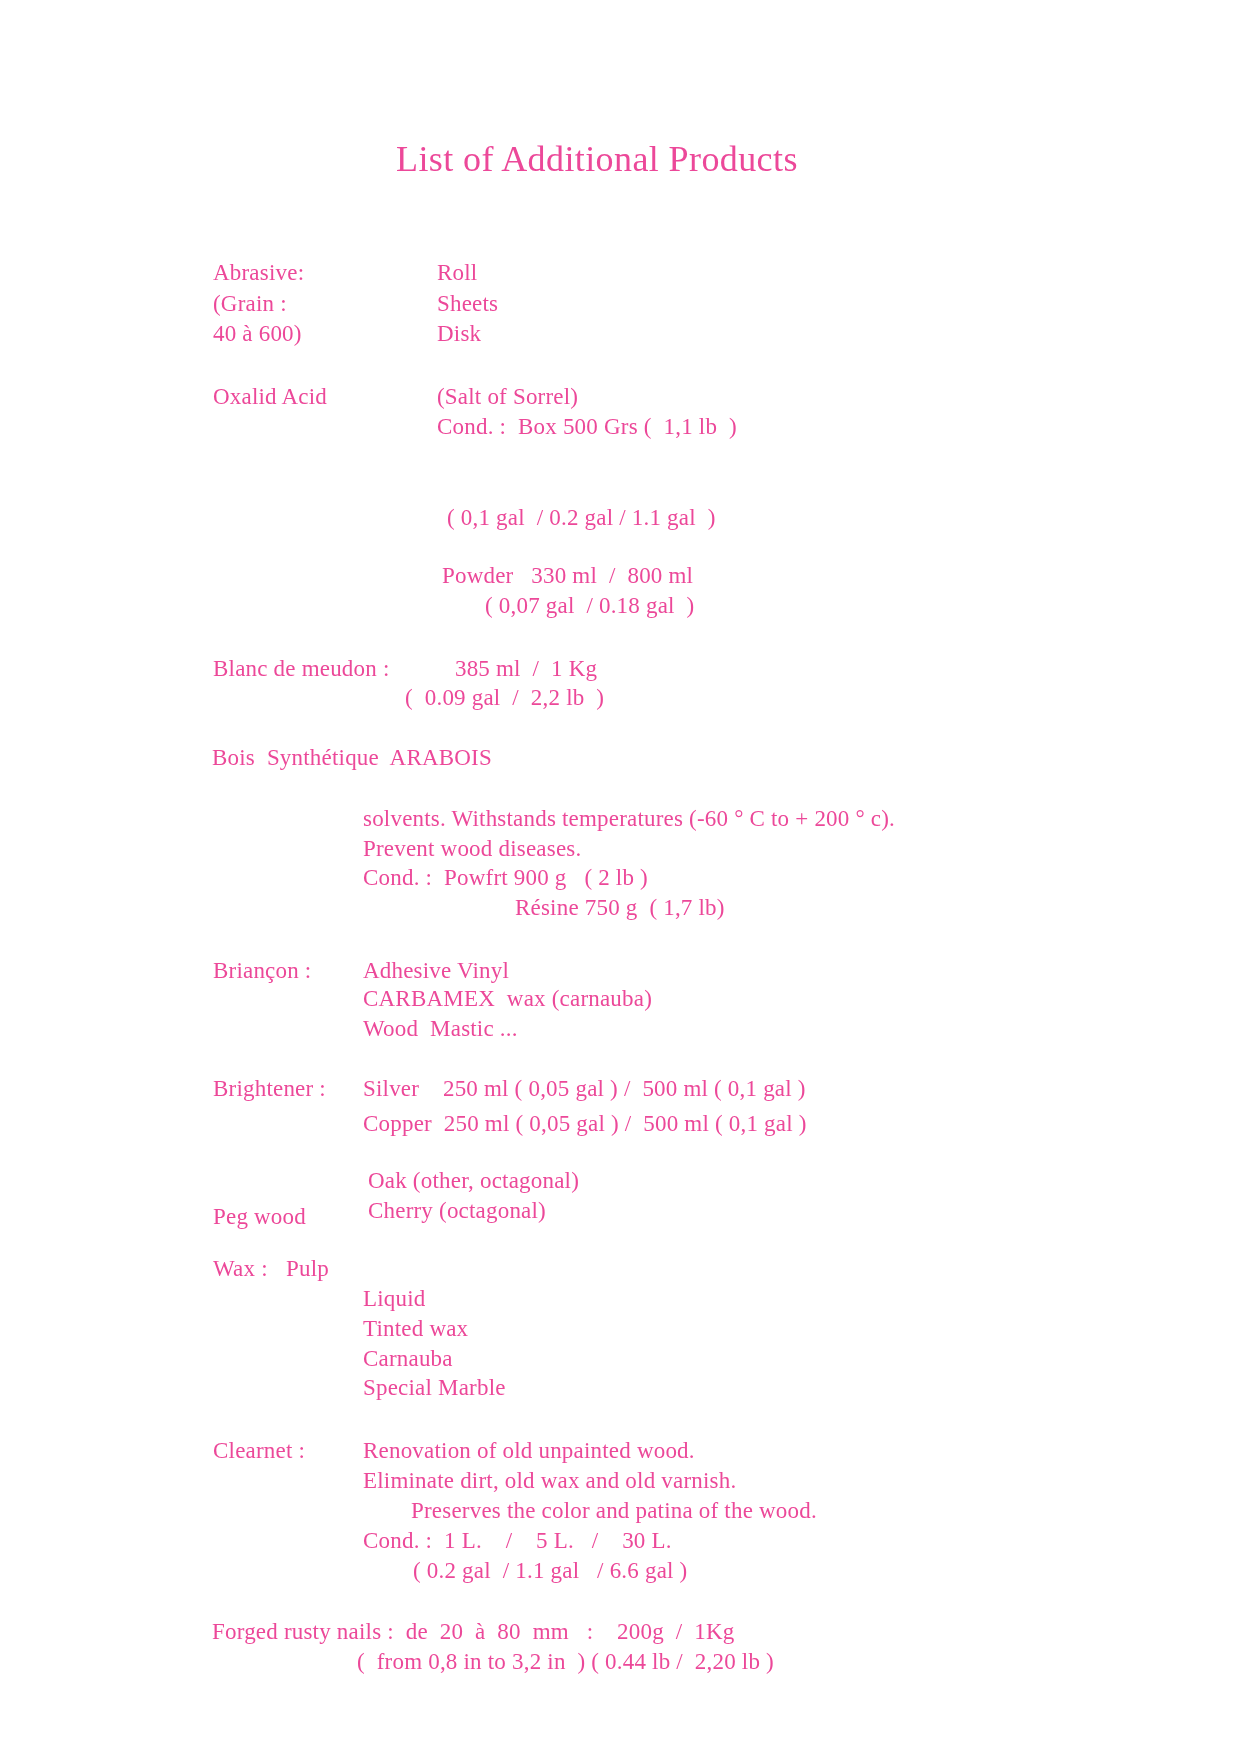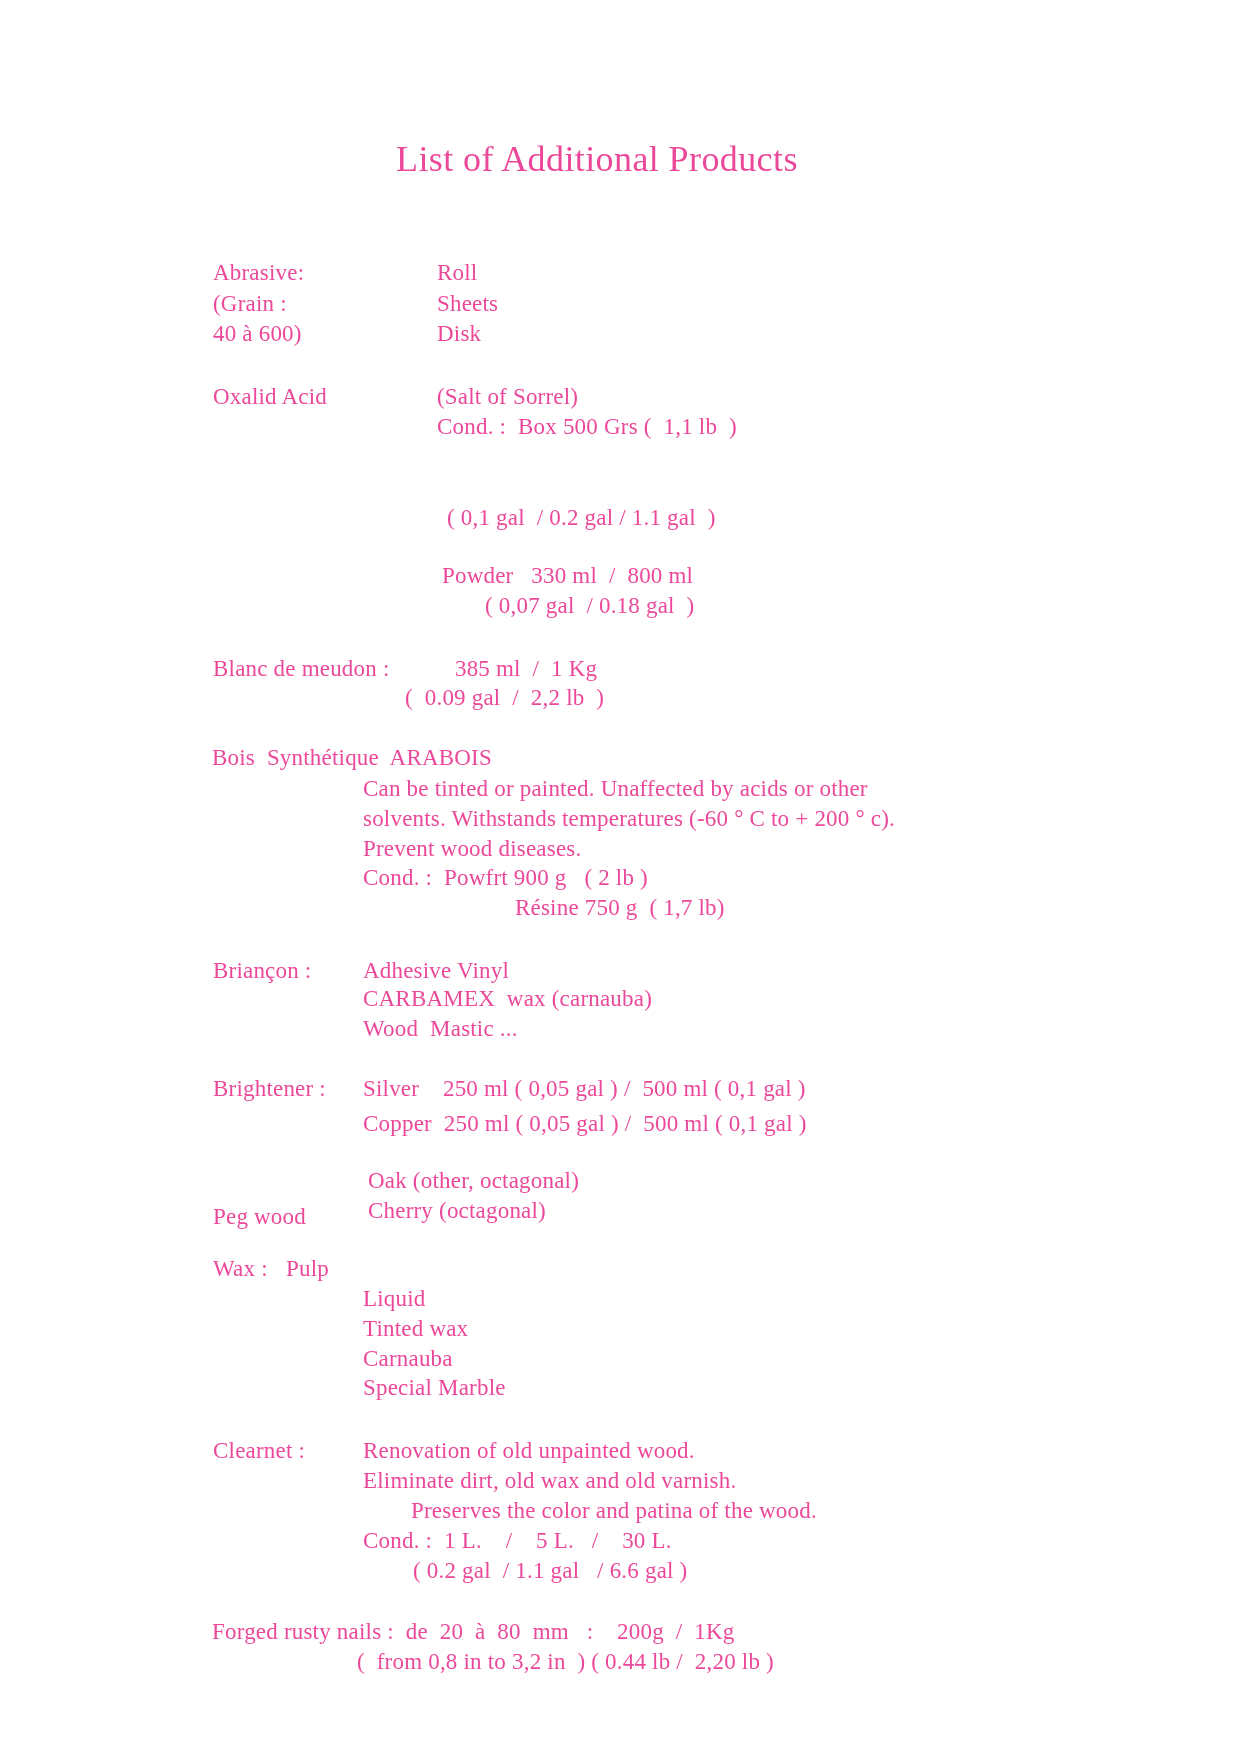--- a/index.html
+++ b/index.html
@@ -47,21 +47,20 @@
   <div class="line" style="left:437px; top:413px;">Cond. :  Box 500 Grs (  1,1 lb  )</div>
 
   <div class="line" style="left:447px; top:504px;">( 0,1 gal  / 0.2 gal / 1.1 gal  )</div>
   <div class="line" style="left:442px; top:562px;">Powder   330 ml  /  800 ml</div>
   <div class="line" style="left:485px; top:592px;">( 0,07 gal  / 0.18 gal  )</div>
 
   <div class="line" style="left:213px; top:655px;">Blanc de meudon :           385 ml  /  1 Kg</div>
   <div class="line" style="left:405px; top:684px;">(  0.09 gal  /  2,2 lb  )</div>
 
   <div class="line" style="left:212px; top:744px;">Bois  Synthétique  ARABOIS</div>
-  <div class="line" style="left:363px; top:775px;">Can be tinted or painted. Unaffected by acids or other</div>
   <div class="line" style="left:363px; top:805px;">solvents. Withstands temperatures (-60 ° C to + 200 ° c).</div>
   <div class="line" style="left:363px; top:835px;">Prevent wood diseases.</div>
   <div class="line" style="left:363px; top:864px;">Cond. :  Powfrt 900 g   ( 2 lb )</div>
   <div class="line" style="left:515px; top:894px;">Résine 750 g  ( 1,7 lb)</div>
 
   <div class="line" style="left:213px; top:957px;">Briançon :</div>
   <div class="line" style="left:363px; top:957px;">Adhesive Vinyl</div>
   <div class="line" style="left:363px; top:985px;">CARBAMEX  wax (carnauba)</div>
   <div class="line" style="left:363px; top:1015px;">Wood  Mastic ...</div>
 

